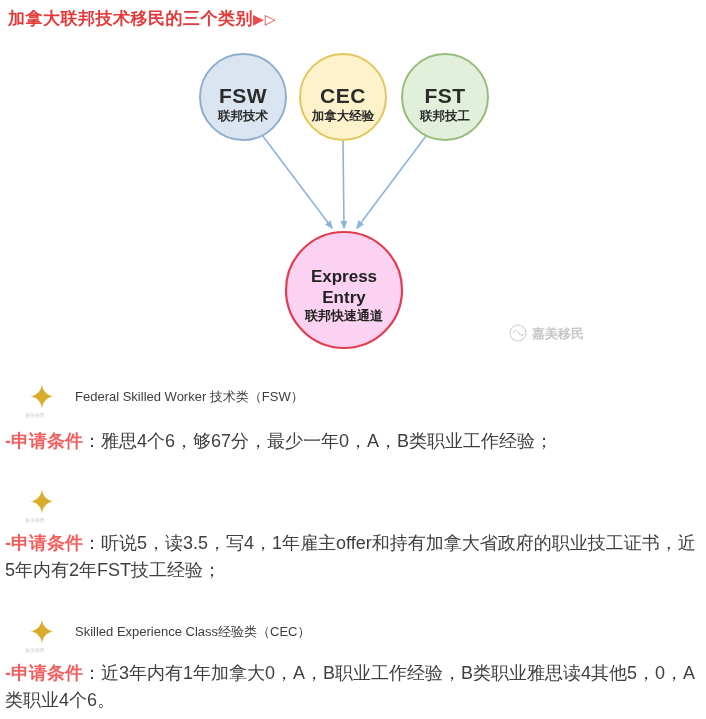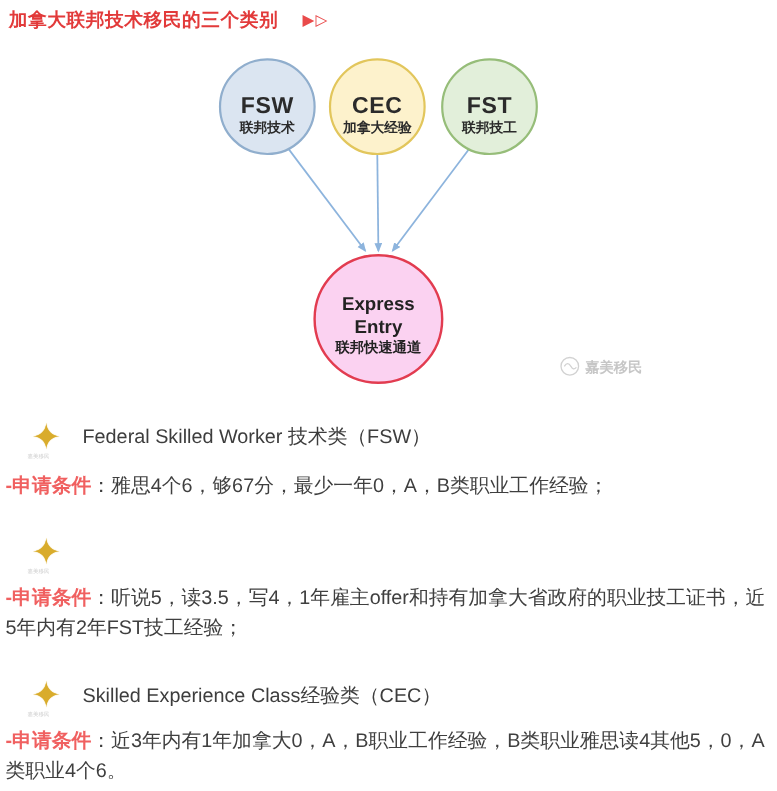--- a/index.html
+++ b/index.html
@@ -5,38 +5,38 @@
   html,body{margin:0;padding:0;background:#ffffff;}
   body{
     width:706px;height:719px;position:relative;overflow:hidden;
     font-family:"Liberation Sans","DejaVu Sans",sans-serif;
     -webkit-font-smoothing:antialiased;
   }
   .page{position:absolute;inset:0;}
   .title{
     position:absolute;top:7px;left:8px;
     font-size:17px;font-weight:bold;color:#e23a3a;letter-spacing:.5px;
-    display:flex;align-items:center;gap:22px;
+    display:flex;align-items:center;gap:0;
   }
   .title .arrows{font-size:14px;letter-spacing:1px;color:#e94a4a;}
   svg.diagram{position:absolute;top:45px;left:0;}
   .node-en{font-size:21px;font-weight:bold;fill:#2b2b2b;letter-spacing:.5px;}
   .node-zh{font-size:12.5px;font-weight:bold;fill:#2b2b2b;}
   .ee-en{font-size:17px;font-weight:bold;fill:#222;}
   .ee-zh{font-size:13px;font-weight:bold;fill:#222;}
   svg text{text-anchor:middle;font-family:"Liberation Sans","DejaVu Sans",sans-serif;}
   .wm-text{font-size:13px;fill:#c6c6c6;font-weight:bold;}
   .section-head{
     position:absolute;left:24px;display:flex;align-items:center;gap:15px;
   }
   .star-wrap{position:relative;width:36px;height:40px;display:flex;align-items:center;justify-content:center;}
   .star{font-size:32px;line-height:1;color:#d9ac2c;
     text-shadow:0 0 1px #d9ac2c;}
   .star-sub{position:absolute;left:1px;bottom:-1px;font-size:5px;color:#d0d0d0;white-space:nowrap;}
-  .heading{font-size:18px;color:#3d3d3d;}
+  .heading{font-size:13px;color:#3d3d3d;}
   .cond{
     position:absolute;left:5px;right:4px;margin:0;
     font-size:18px;line-height:27px;color:#3f3f3f;word-break:break-all;
   }
   .cond .lbl{color:#f06060;font-weight:bold;}
   .s1-head{top:377px;}
   .s1-cond{top:428px;}
   .s2-head{top:482px;}
   .s2-cond{top:530px;}
   .s3-head{top:612px;}

